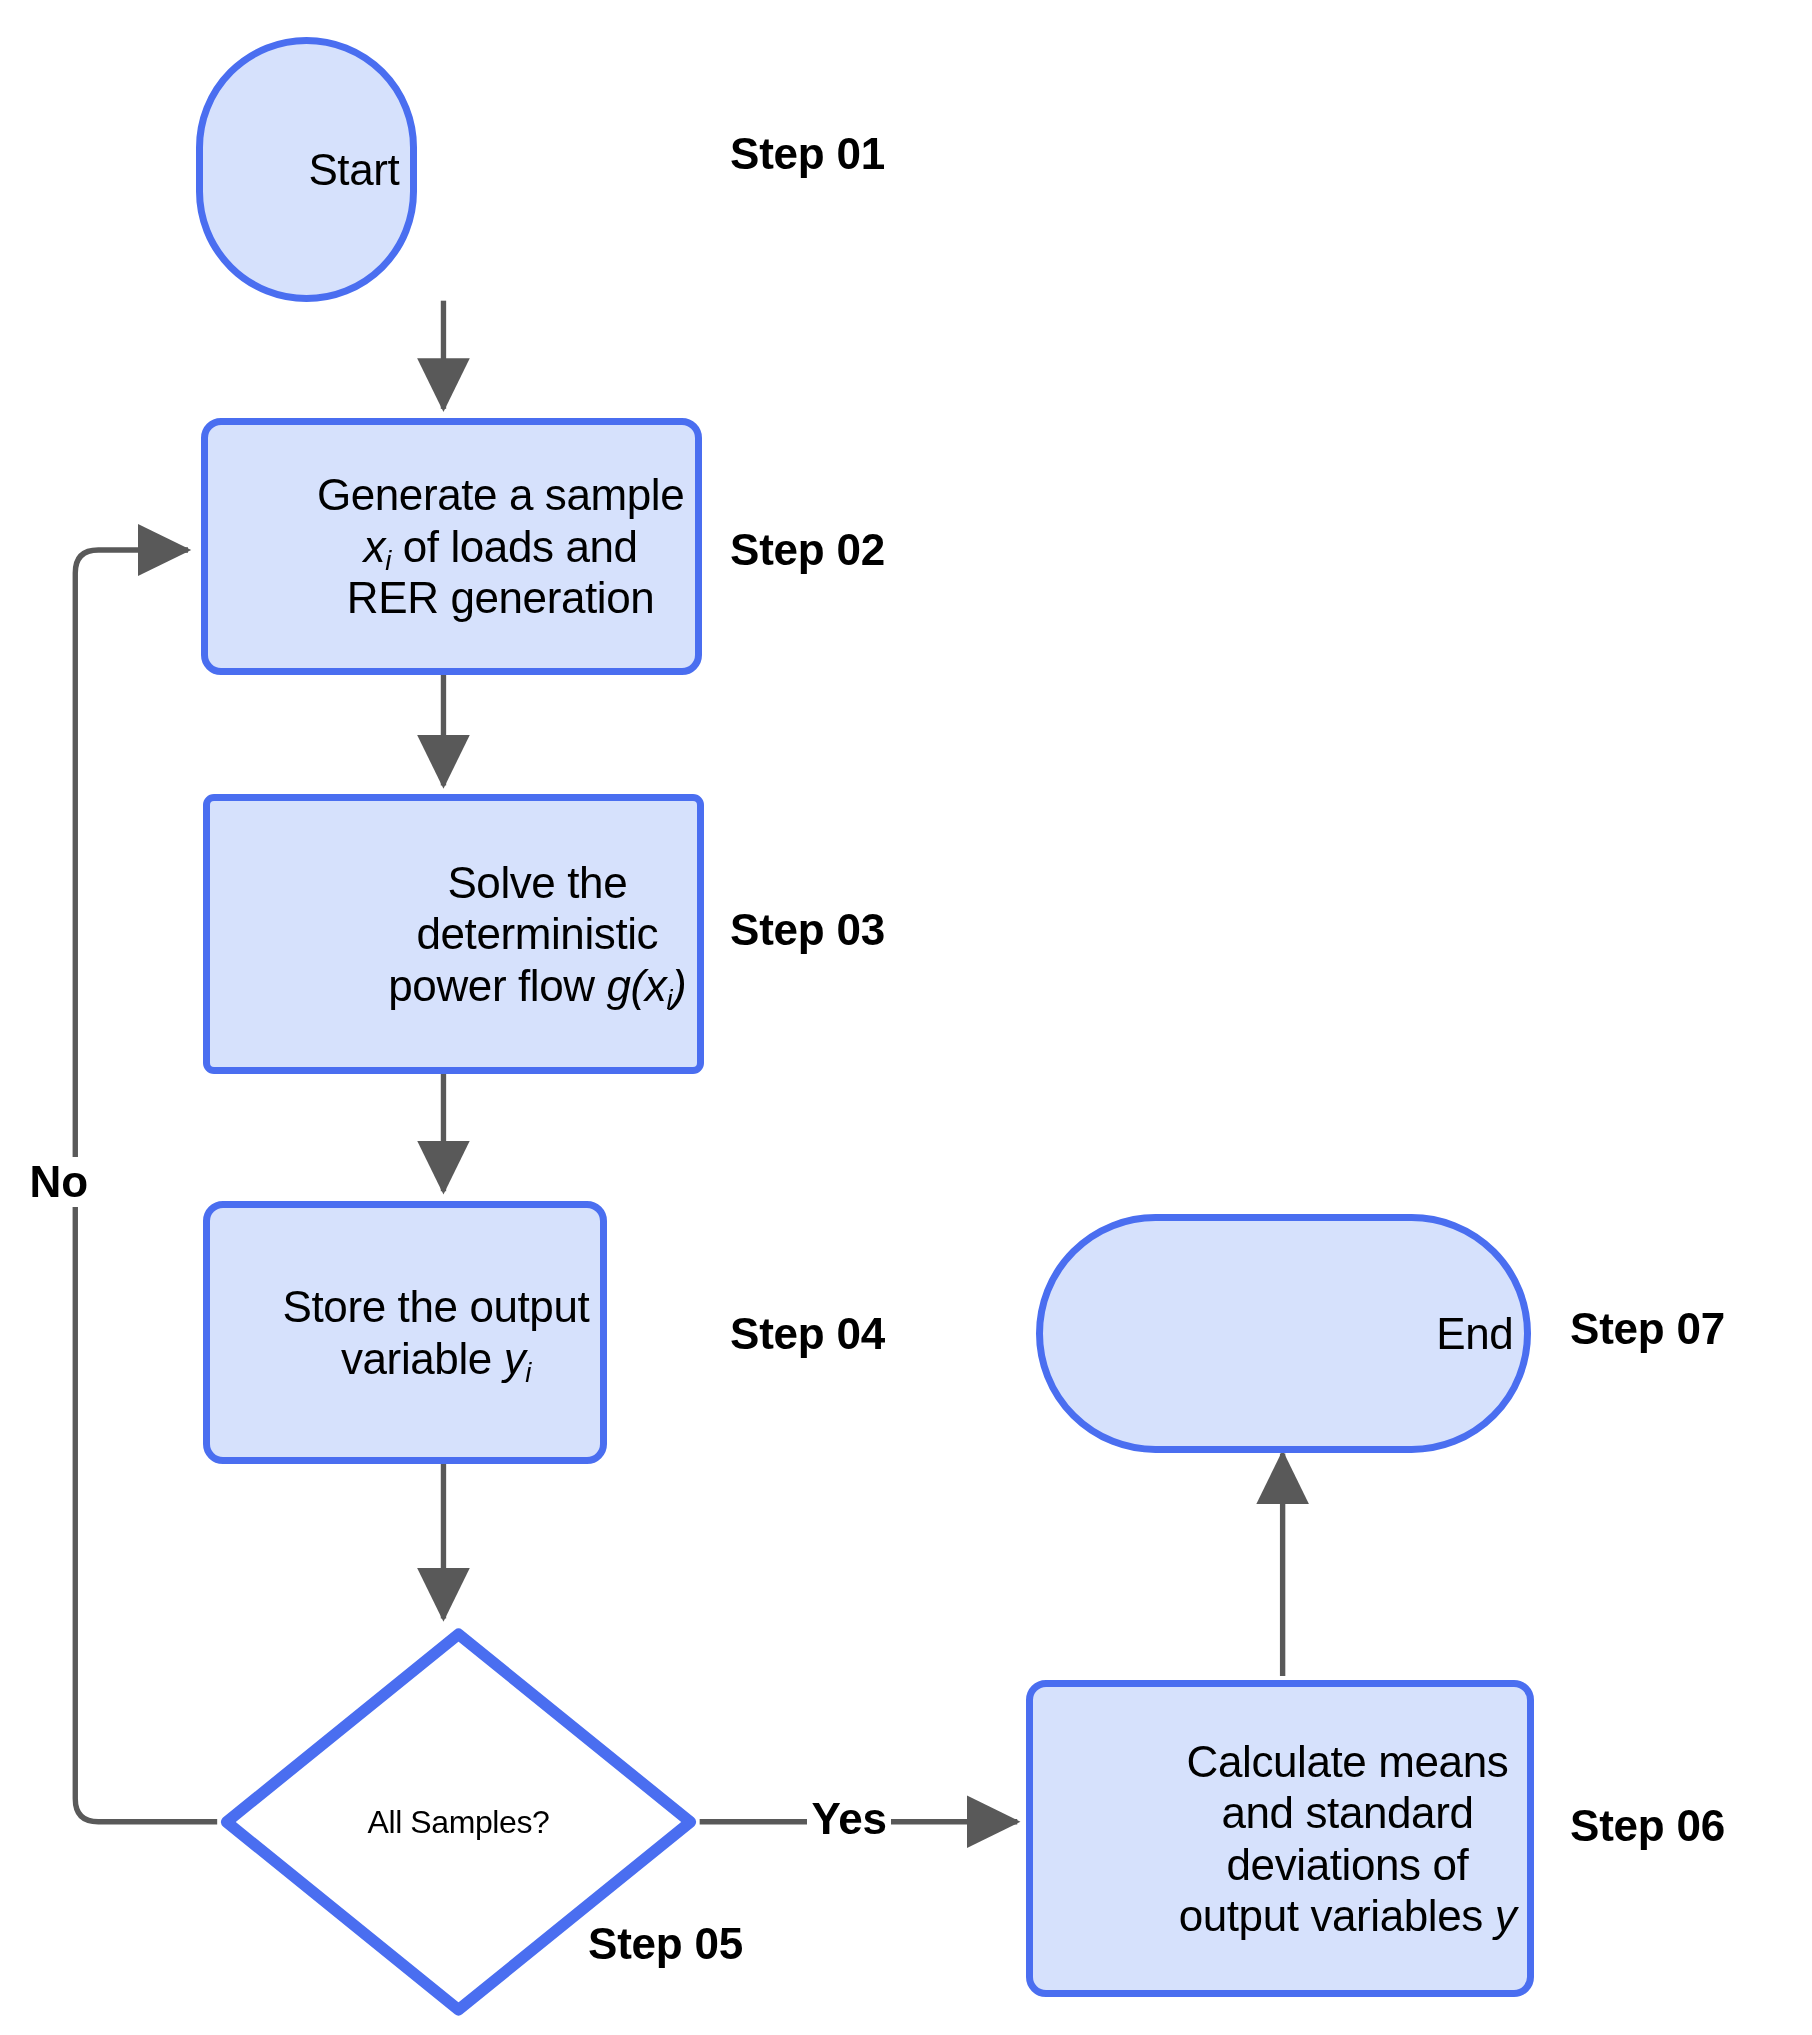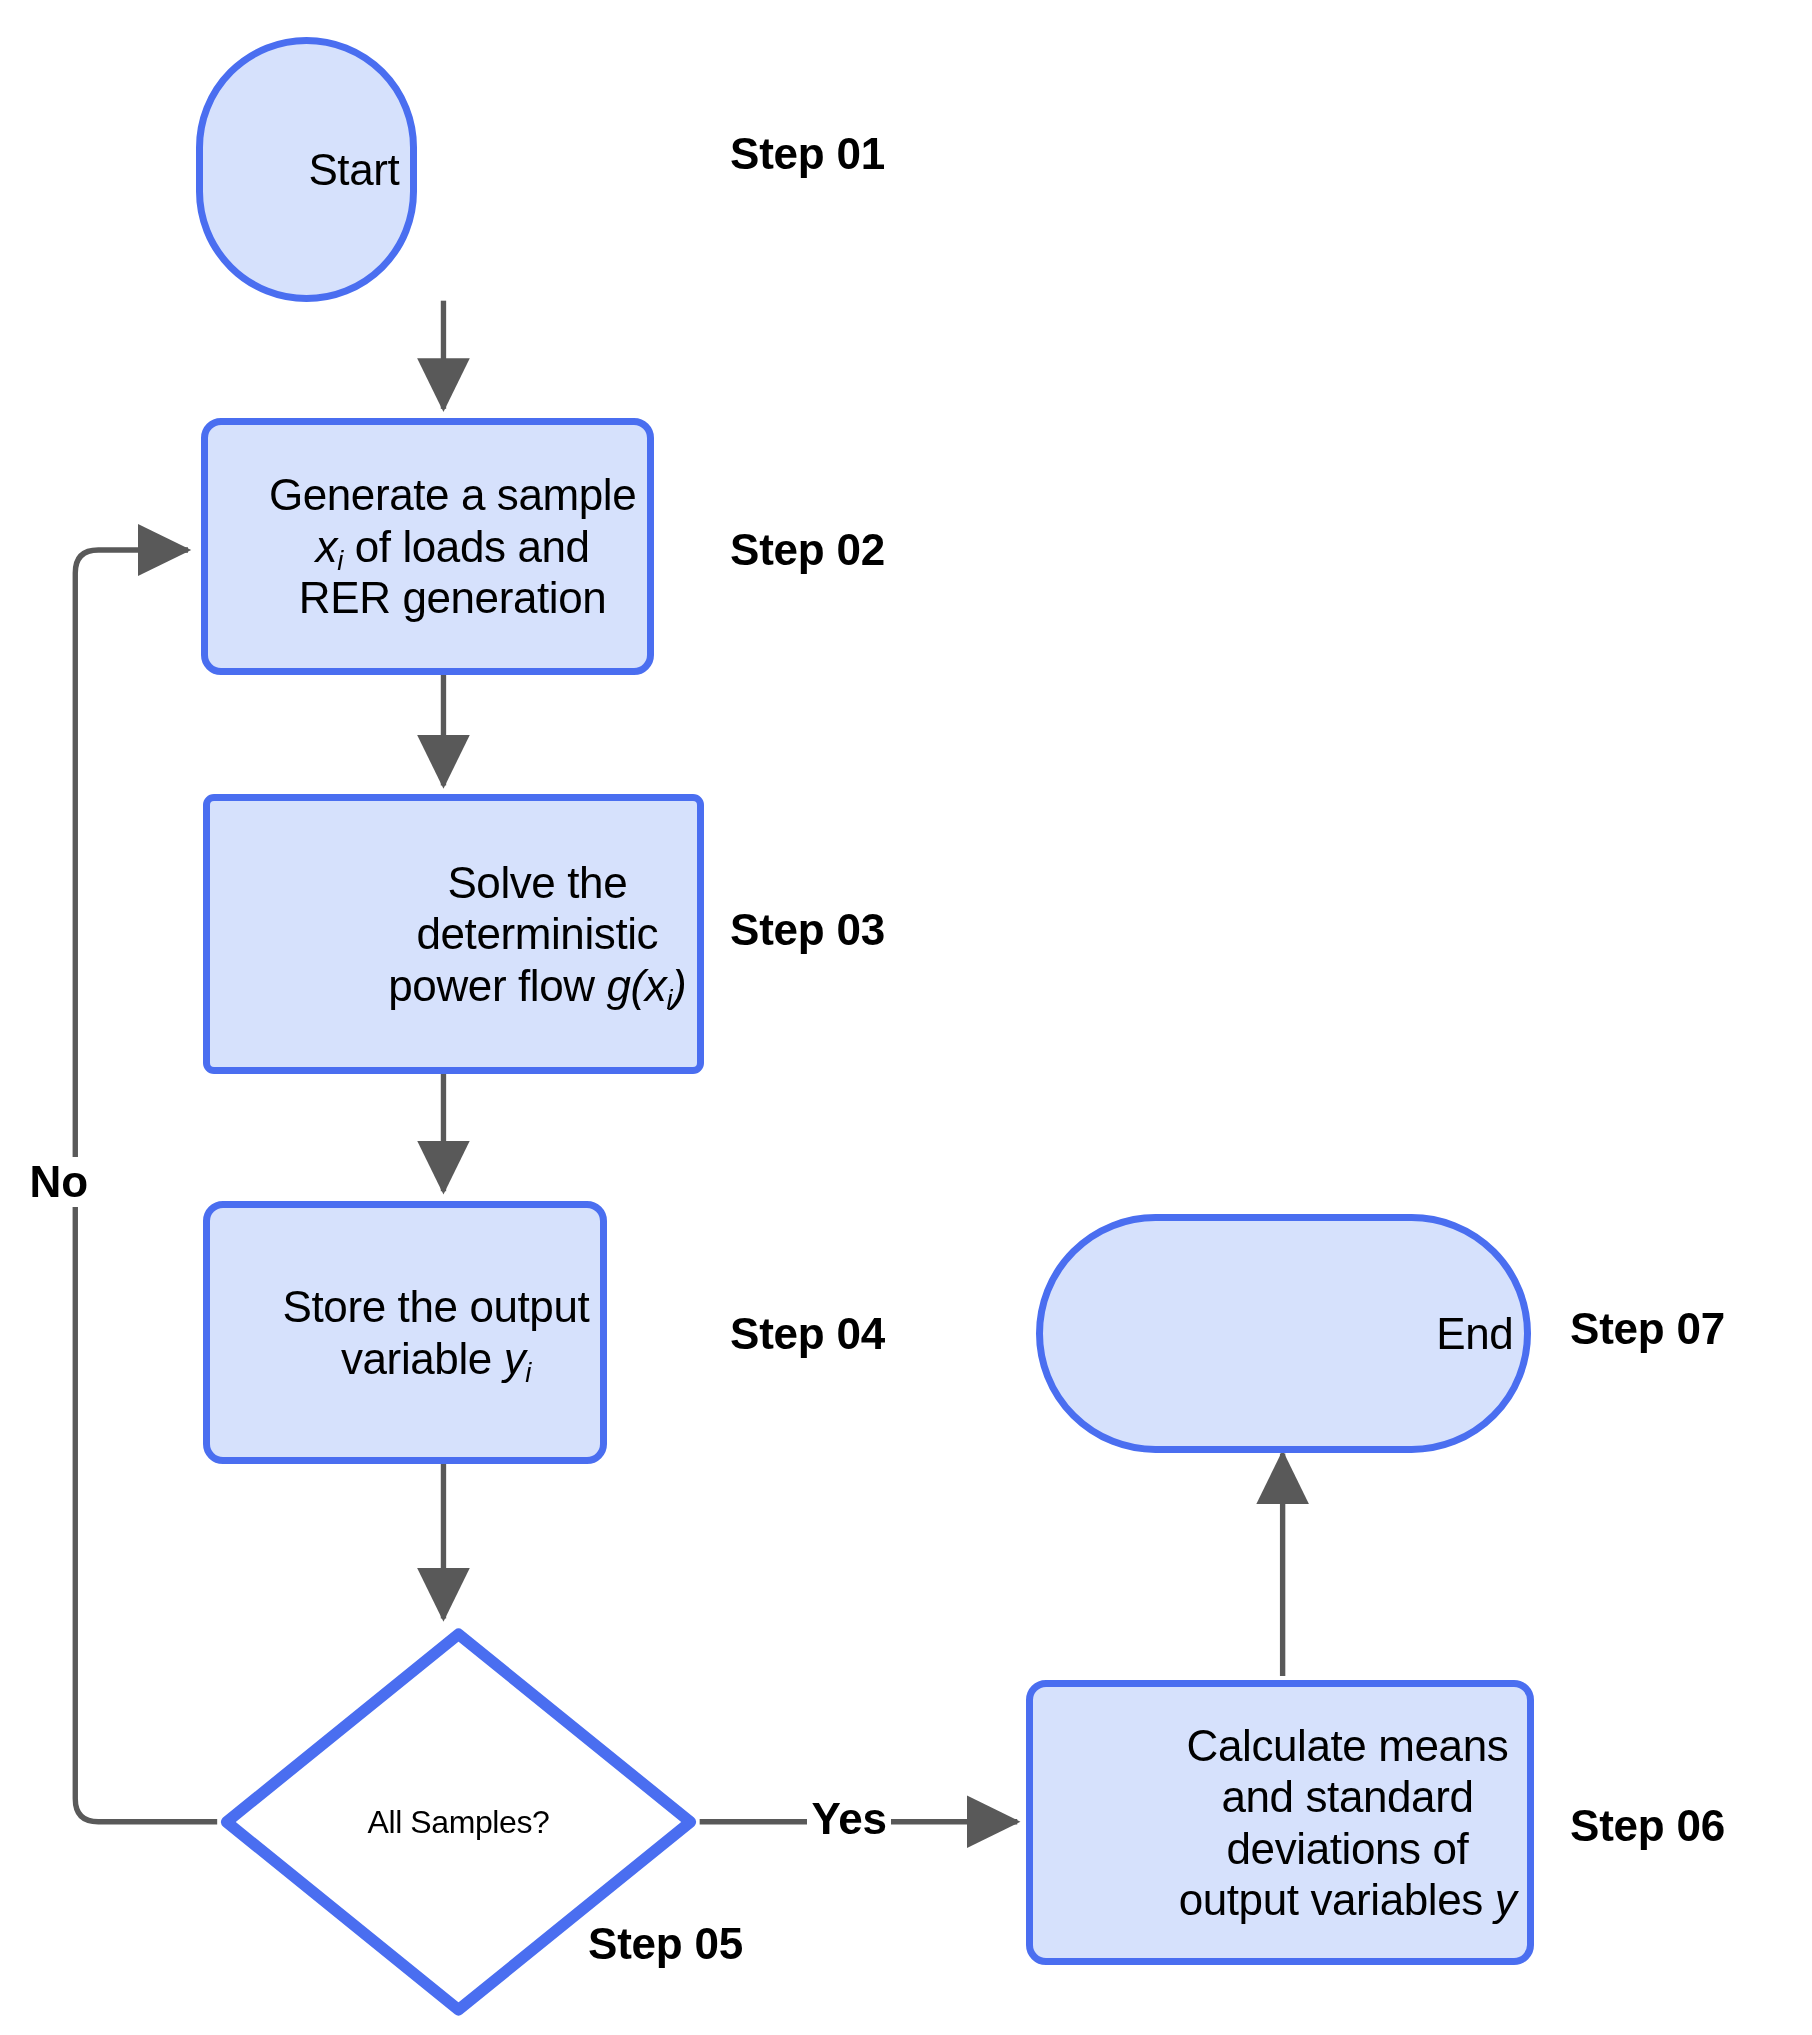--- a/index.html
+++ b/index.html
@@ -128,21 +128,21 @@
     <line x1="912" y1="2375" x2="1326" y2="2375" stroke="#595959" stroke-width="7" marker-end="url(#ah)"></line>
 
     <line x1="1672" y1="2185" x2="1672" y2="1895" stroke="#595959" stroke-width="7" marker-end="url(#ah)"></line>
   </svg>
 
   <div class="node terminal" style="left:196px; top:37px; width:222px; height:265px; width:221px;">
     <span class="txt">Start</span>
   </div>
   <div class="step-label" style="left:730px; top:129px;">Step 01</div>
 
-  <div class="node process" style="left:201px; top:418px; width:453px; height:257px;">
+  <div class="node process" style="left:201px; top:418px; width:501px; height:257px;">
     <span class="txt"><span>Generate a sample</span><br><span class="ital">x</span><sub class="ital">i</sub><span> of loads and</span><br><span>RER generation</span></span>
   </div>
   <div class="step-label" style="left:730px; top:525px;">Step 02</div>
 
   <div class="node process" style="left:203px; top:794px; width:501px; height:280px;border-radius:11px;">
     <span class="txt"><span>Solve the</span><br><span>deterministic</span><br><span>power flow </span><span class="ital">g(x</span><sub class="ital">i</sub><span class="ital">)</span></span>
   </div>
   <div class="step-label" style="left:730px; top:905px;">Step 03</div>
 
   <div class="node process" style="left:203px; top:1201px; width:404px; height:263px;">
@@ -151,21 +151,21 @@
   <div class="step-label" style="left:730px; top:1309px;">Step 04</div>
 
   <div class="decision" style="left:217px; top:1625px; width:483px; height:394px;">
     <svg width="483" height="394" viewBox="0 0 629 514">
       <path d="M 314.5 12 L 617 257 L 314.5 502 L 12 257 Z" fill="#ffffff" stroke="#4a6ef0" stroke-width="15" stroke-linejoin="round"></path>
     </svg>
     <div class="dlabel">All Samples?</div>
   </div>
   <div class="step-label" style="left:588px; top:1919px;">Step 05</div>
 
-  <div class="node process" style="left:1026px; top:1680px; width:508px; height:285px;">
+  <div class="node process" style="left:1026px; top:1680px; width:508px; height:317px;">
     <span class="txt"><span>Calculate means</span><br><span>and standard</span><br><span>deviations of</span><br><span>output variables </span><span class="ital">y</span></span>
   </div>
   <div class="step-label" style="left:1570px; top:1801px;">Step 06</div>
 
   <div class="node terminal" style="left:1036px; top:1214px; width:495px; height:239px;">
     <span class="txt">End</span>
   </div>
   <div class="step-label" style="left:1570px; top:1304px;">Step 07</div>
 
   <div class="edge-label" style="left:25px; top:1157px;">No</div>

